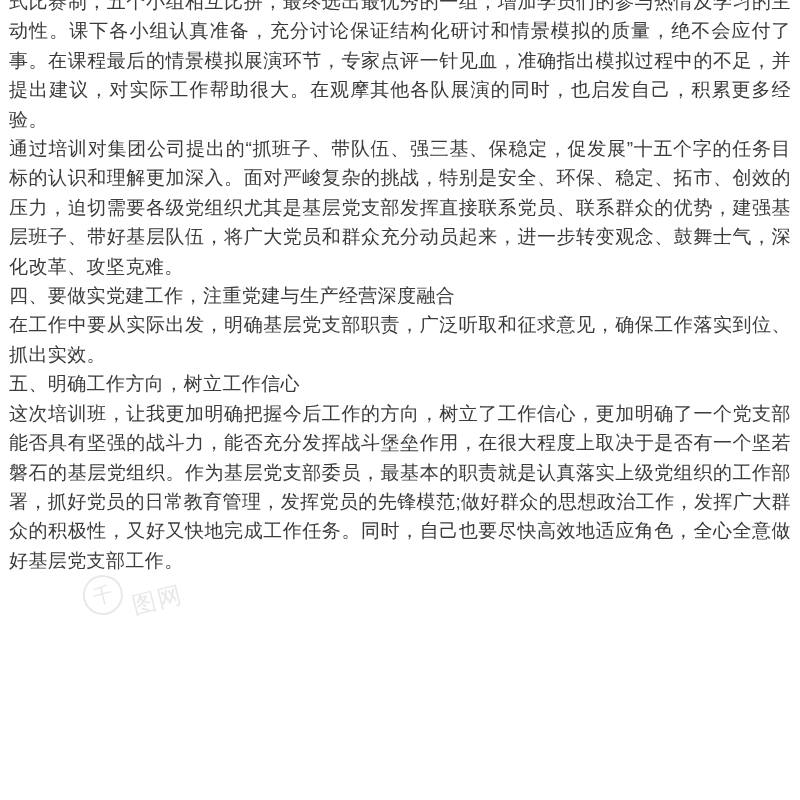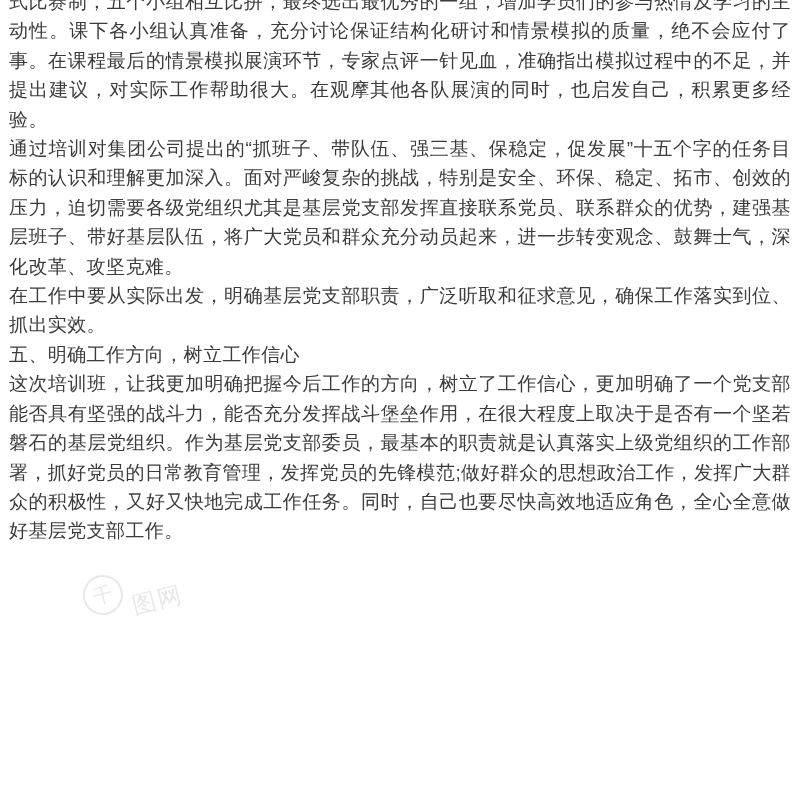--- a/index.html
+++ b/index.html
@@ -64,16 +64,17 @@
 <body>
 
 <div class="watermark">
   <span class="wm-circle">千</span>
   <span class="wm-text">图网</span>
 </div>
 
 <div class="doc">
   <p>式比赛制，五个小组相互比拼，最终选出最优秀的一组，增加学员们的参与热情及学习的主动性。课下各小组认真准备，充分讨论保证结构化研讨和情景模拟的质量，绝不会应付了事。在课程最后的情景模拟展演环节，专家点评一针见血，准确指出模拟过程中的不足，并提出建议，对实际工作帮助很大。在观摩其他各队展演的同时，也启发自己，积累更多经验。</p>
   <p>通过培训对集团公司提出的“抓班子、带队伍、强三基、保稳定，促发展”十五个字的任务目标的认识和理解更加深入。面对严峻复杂的挑战，特别是安全、环保、稳定、拓市、创效的压力，迫切需要各级党组织尤其是基层党支部发挥直接联系党员、联系群众的优势，建强基层班子、带好基层队伍，将广大党员和群众充分动员起来，进一步转变观念、鼓舞士气，深化改革、攻坚克难。</p>
+  <p>四、要做实党建工作，注重党建与生产经营深度融合</p>
   <p>在工作中要从实际出发，明确基层党支部职责，广泛听取和征求意见，确保工作落实到位、抓出实效。</p>
   <p>五、明确工作方向，树立工作信心</p>
   <p>这次培训班，让我更加明确把握今后工作的方向，树立了工作信心，更加明确了一个党支部能否具有坚强的战斗力，能否充分发挥战斗堡垒作用，在很大程度上取决于是否有一个坚若磐石的基层党组织。作为基层党支部委员，最基本的职责就是认真落实上级党组织的工作部署，抓好党员的日常教育管理，发挥党员的先锋模范;做好群众的思想政治工作，发挥广大群众的积极性，又好又快地完成工作任务。同时，自己也要尽快高效地适应角色，全心全意做好基层党支部工作。</p>
 </div>
 
 </body></html>

